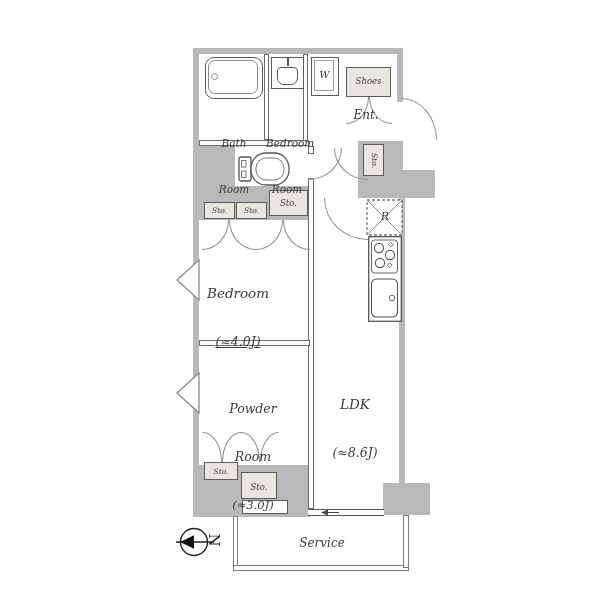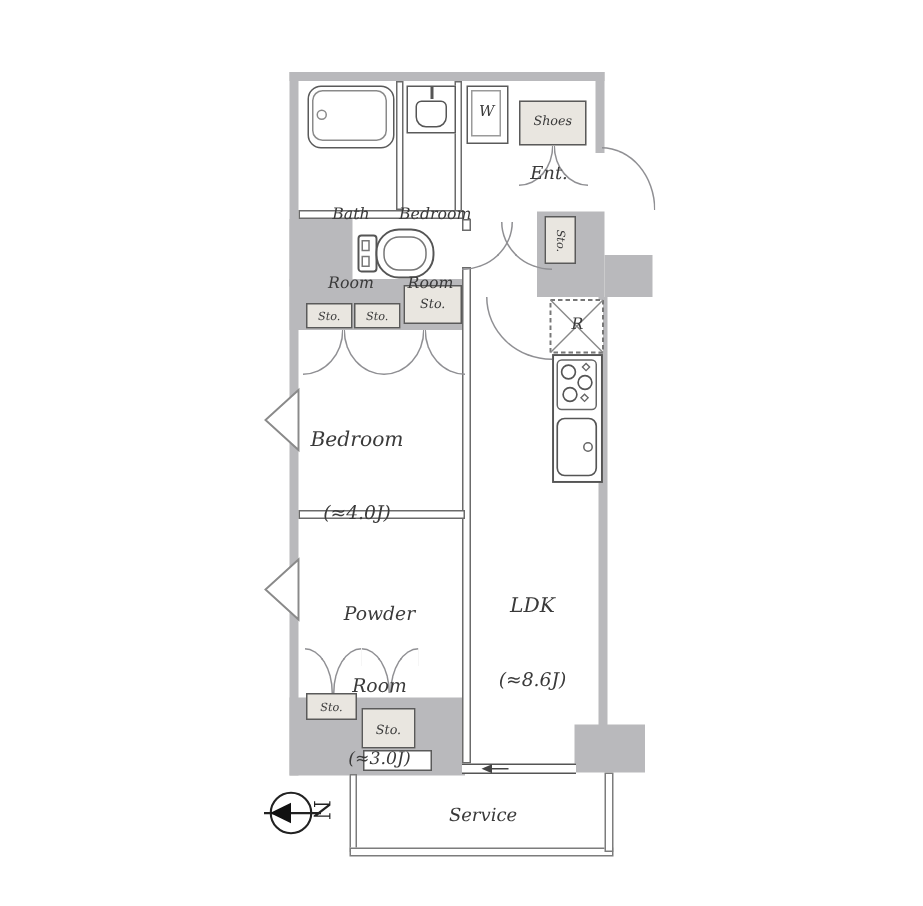--- a/index.html
+++ b/index.html
@@ -164,21 +164,21 @@
     <span class="sm">Bath</span>
     <span class="sm">Room</span>
   </div>
   <div class="abs lbl" style="left:266px;top:104px;width:42px;font-size:10.5px;">
     <span class="sm">Bedroom</span>
     <span class="sm">Room</span>
   </div>
   <div class="abs lbl" style="left:336px;top:108px;width:60px;font-size:12px;">Ent.</div>
   <div class="abs lbl" style="left:185px;top:252px;width:106px;font-size:13.5px;">
     <span class="sm">Bedroom</span>
-    <span class="sm" style="font-size:12.5px;">(≈4.0J)</span>
+    <span class="sm" style="font-size:12.5px;text-decoration:underline;">(≈4.0J)</span>
   </div>
   <div class="abs lbl" style="left:200px;top:368px;width:106px;font-size:12.5px;">
     <span class="sm">Powder</span>
     <span class="sm">Room</span>
     <span class="sm" style="font-size:11.5px;">(≈3.0J)</span>
   </div>
   <div class="abs lbl" style="left:315px;top:363px;width:80px;font-size:13.5px;">
     <span class="sm">LDK</span>
     <span class="sm" style="font-size:12.5px;">(≈8.6J)</span>
   </div>

